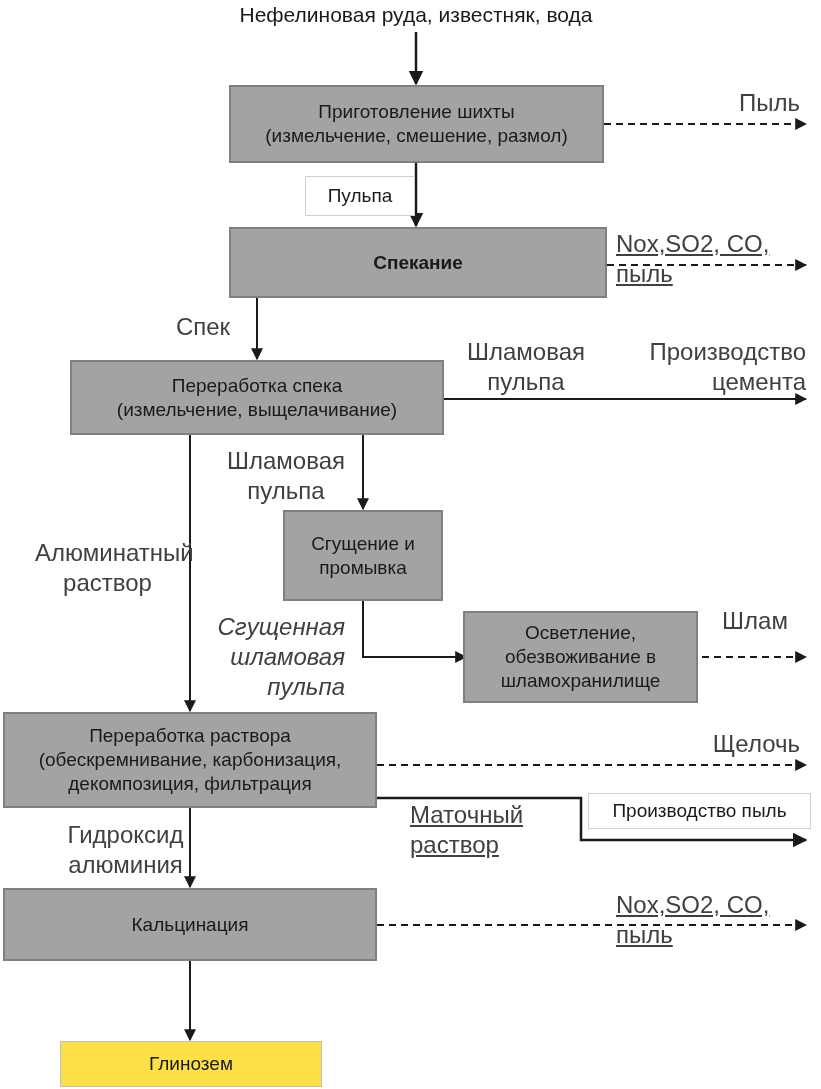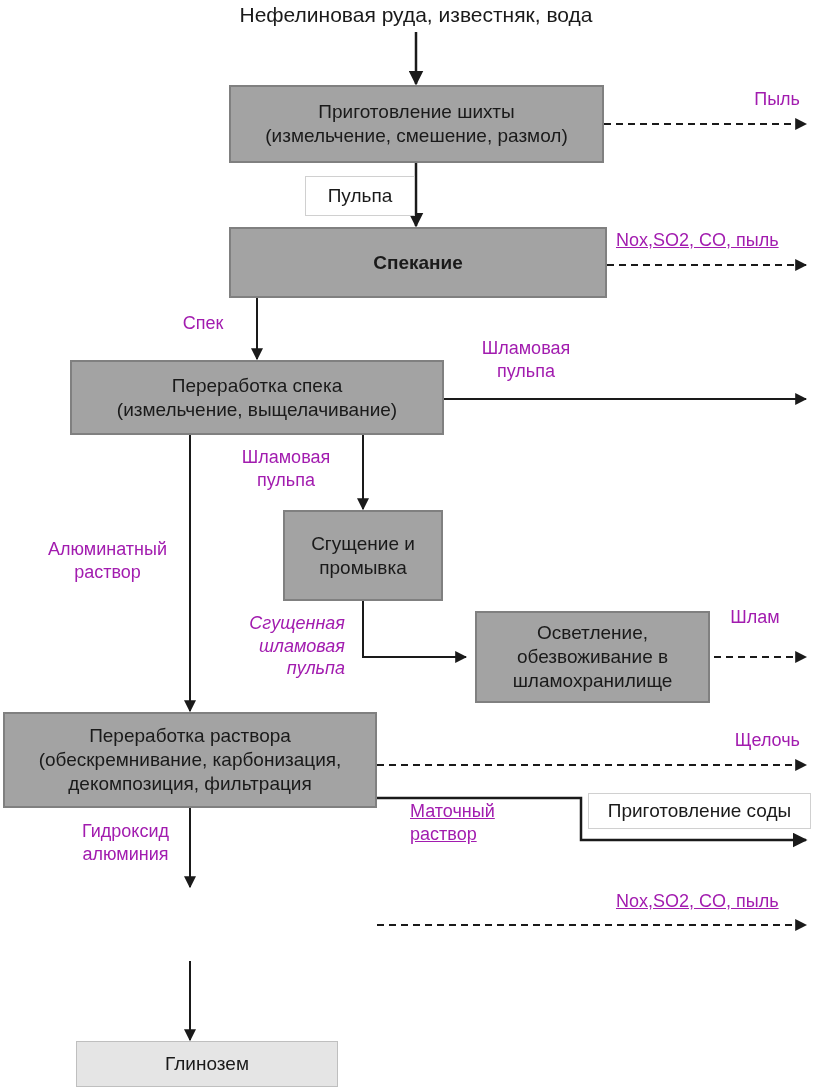--- a/index.html
+++ b/index.html
@@ -35,34 +35,33 @@
     color: #1a1a1a;
     line-height: 1.25;
     white-space: pre-line;
   }
   .node.process {
     background: #a3a3a3;
     border: 2px solid #808080;
     font-size: 19px;
   }
   .node.terminal {
-    background: #e5e5e5;
+    background: #fde047;
     border: 1px solid #bfbfbf;
     font-size: 19px;
-    margin-left: 16px;
   }
   .node.small-label-box {
     background: #ffffff;
     border: 1px solid #d0d0d0;
     font-size: 19px;
   }
   .edge-label {
     position: absolute;
-    color: #a21caf;
-    font-size: 18px;
+    color: #404040;
+    font-size: 24px;
     line-height: 1.25;
     white-space: pre-line;
     text-align: center;
   }
   .edge-label.right {
     text-align: right;
   }
   .edge-label.left {
     text-align: left;
     text-decoration: underline;
@@ -130,42 +129,45 @@
   <div class="node small-label-box" style="left:305px; top:176px; width:110px; height:40px;">Пульпа</div>
 
   <div class="node process" style="left:229px; top:227px; width:378px; height:71px;font-weight:bold;">Спекание</div>
 
   <div class="node process" style="left:70px; top:360px; width:374px; height:75px;">Переработка спека
 (измельчение, выщелачивание)</div>
 
   <div class="node process" style="left:283px; top:510px; width:160px; height:91px;">Сгущение и
 промывка</div>
 
-  <div class="node process" style="left:475px; top:611px; width:235px; height:92px;">Осветление,
+  <div class="node process" style="left:463px; top:611px; width:235px; height:92px;">Осветление,
 обезвоживание в
 шламохранилище</div>
 
   <div class="node process" style="left:3px; top:712px; width:374px; height:96px;">Переработка раствора
 (обескремнивание, карбонизация,
 декомпозиция, фильтрация</div>
 
-  <div class="node small-label-box" style="left:588px; top:793px; width:223px; height:36px;">Приготовление соды</div>
+  <div class="node small-label-box" style="left:588px; top:793px; width:223px; height:36px;">Производство пыль</div>
 
+  <div class="node process" style="left:3px; top:888px; width:374px; height:73px;">Кальцинация</div>
 
   <div class="node terminal" style="left:60px; top:1041px; width:262px; height:46px;">Глинозем</div>
 
   <div class="edge-label right" style="left:650px; top:88px; width:150px;">Пыль</div>
 
   <div class="edge-label left" style="left:616px; top:229px; width:200px;">Nox,SO2, CO, пыль</div>
 
   <div class="edge-label" style="left:168px; top:312px; width:70px;">Спек</div>
 
   <div class="edge-label" style="left:461px; top:337px; width:130px;">Шламовая
 пульпа</div>
 
+  <div class="edge-label right" style="left:626px; top:337px; width:180px;">Производство
+цемента</div>
 
   <div class="edge-label" style="left:221px; top:446px; width:130px;">Шламовая
 пульпа</div>
 
   <div class="edge-label" style="left:35px; top:538px; width:145px;">Алюминатный
 раствор</div>
 
   <div class="edge-label right" style="left:215px; top:612px; width:130px;font-style:italic;">Сгущенная
 шламовая
 пульпа</div>

